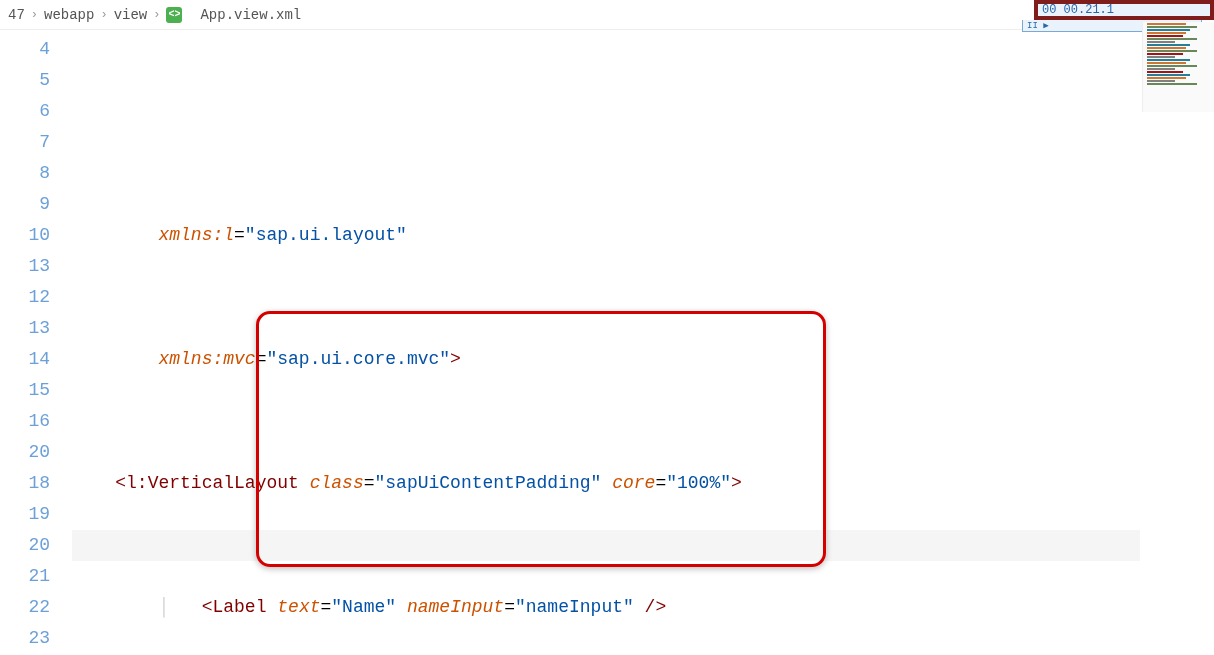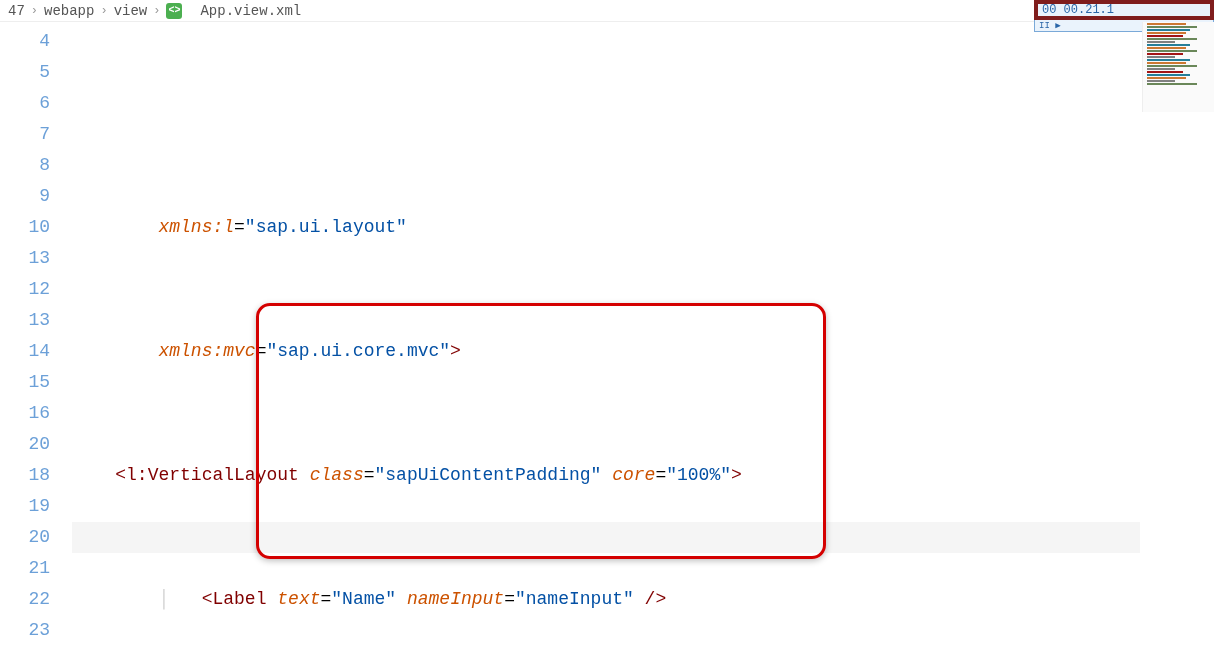--- a/index.html
+++ b/index.html
@@ -13,21 +13,21 @@
     overflow: hidden;
     position: relative;
   }
   .breadcrumb {
     display: flex;
     align-items: center;
     gap: 6px;
     padding: 2px 8px;
     font-size: 14px;
     color: #616161;
-    height: 22px;
+    height: 30px;
     background: #fff;
     border-bottom: 1px solid #eee;
   }
   .breadcrumb span { color: #555; }
   .breadcrumb .sep { color: #999; font-size: 12px; }
   .breadcrumb .file { color: #555; margin-left: 12px; }
   .breadcrumb .file-icon {
     display:inline-flex;
     width:16px; height:16px;
     background:#4caf50;
@@ -127,21 +127,21 @@
   <span class="sep">›</span>
   <span>view</span>
   <span class="sep">›</span>
   <span class="file-icon">&lt;&gt;</span>
   <span class="file">App.view.xml</span>
 </div>
 
 <div class="timer">
   <span>00  00.21.1</span>
 </div>
-<div style="position:absolute;top:20px;right:0;width:180px;font-size:9px;color:#2a66a8;background:#eaf3fc;border:1px solid #7aa9d8;border-top:none;padding:0 4px;">II ▶</div>
+<div style="position:absolute;top:20px;right:12px;width:180px;font-size:9px;color:#2a66a8;background:#eaf3fc;border:1px solid #7aa9d8;border-top:none;padding:0 4px;">II ▶</div>
 
 <div class="editor-area">
   <div class="gutter">
     <div>4</div>
     <div>5</div>
     <div>6</div>
     <div>7</div>
     <div>8</div>
     <div>9</div>
     <div>10</div>

